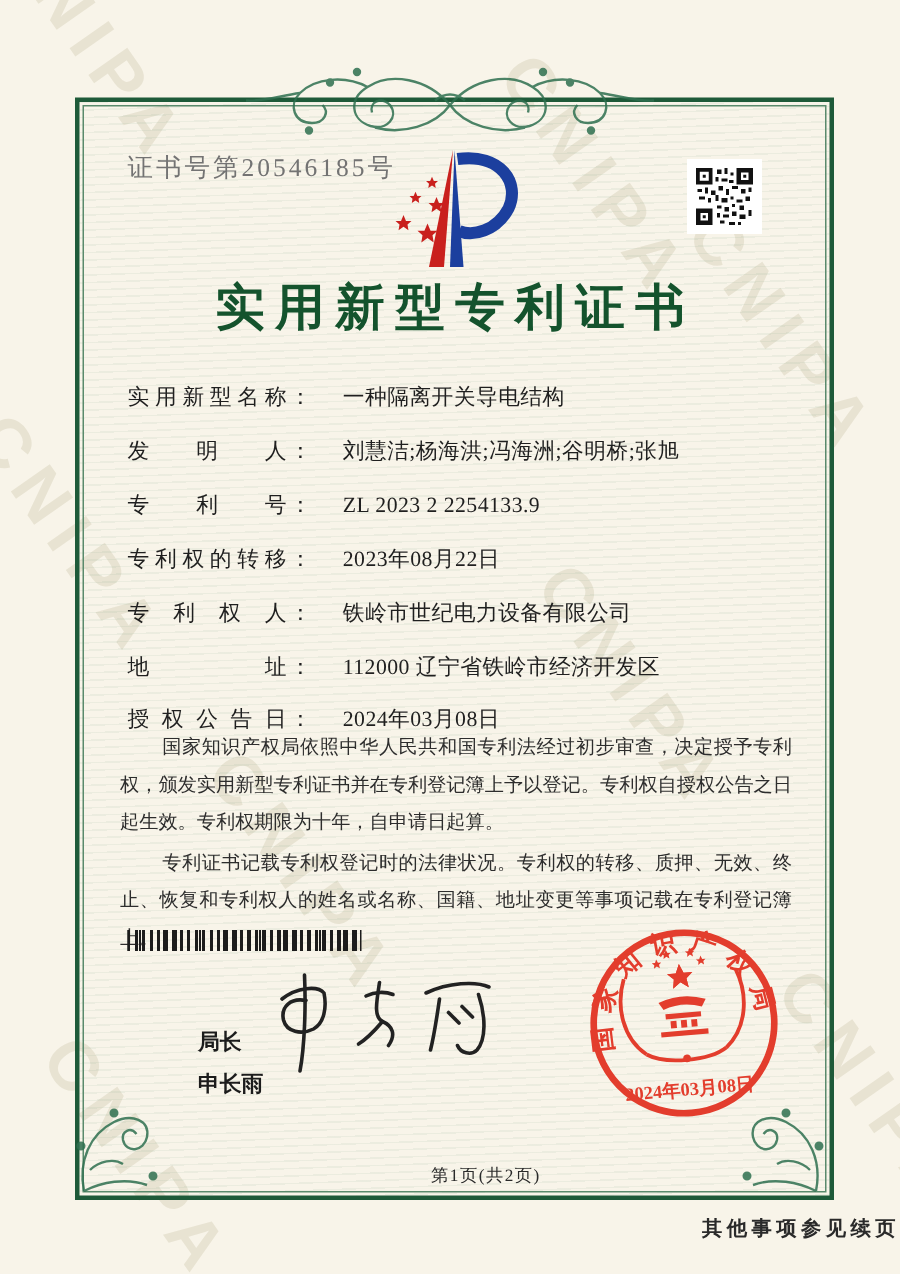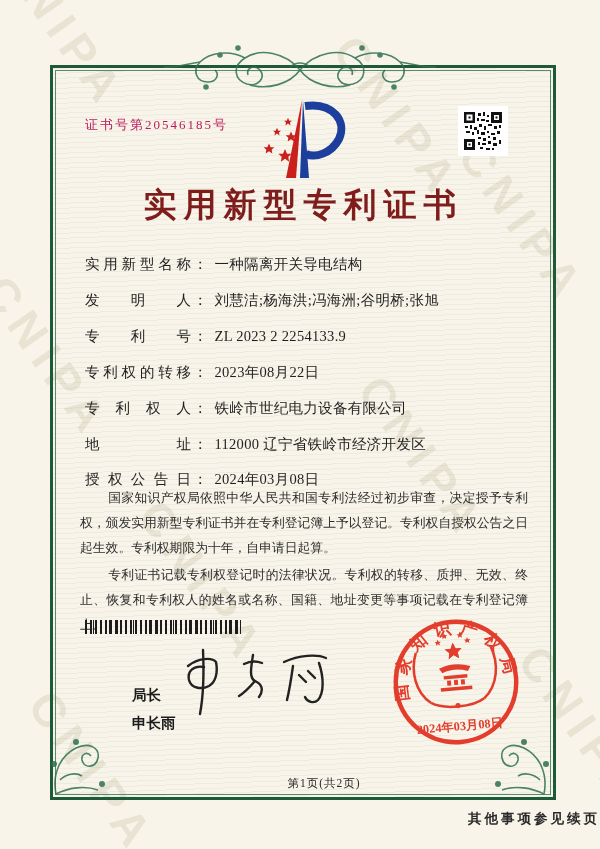--- a/index.html
+++ b/index.html
@@ -24,36 +24,36 @@
   }
   .frame::after{
     content:"";position:absolute;inset:2px;border:1px solid #5a8a6c;pointer-events:none;
   }
   .ornament-top{position:absolute;left:150px;top:40px;width:300px;height:56px;}
   .corner-fl{position:absolute;width:72px;height:72px;}
   .corner-fl.bl{left:46px;top:730px;}
   .corner-fl.br{left:482px;top:730px;transform:scaleX(-1);}
   
   .cert-no{
-    position:absolute;left:85px;top:116px;font-size:13px;letter-spacing:2px;color:#be185d;
+    position:absolute;left:85px;top:100px;font-size:17px;letter-spacing:2px;color:#737373;
   }
   .logo{position:absolute;left:252px;top:96px;width:100px;height:88px;}
   .qr{
     position:absolute;left:458px;top:106px;width:50px;height:50px;background:#fff;
     display:flex;align-items:center;justify-content:center;
   }
   .title{
     position:absolute;left:0;right:0;top:183px;text-align:center;
-    font-size:33px;font-weight:bold;letter-spacing:7px;text-indent:7px;color:#7f1d1d;
+    font-size:33px;font-weight:bold;letter-spacing:7px;text-indent:7px;color:#14532d;
   }
   
   .row{position:absolute;left:85px;width:445px;font-size:14.5px;color:#1f1f1f;white-space:nowrap;}
   .lab{display:inline-block;width:106px;text-align:justify;text-align-last:justify;font-weight:500;margin-top:12px;}
   .colon{margin:0 7px 0 2px;}
-  .val{font-weight:500;letter-spacing:0.3px;}
+  .val{font-weight:500;letter-spacing:0.3px;margin-left:14px;}
   .grant-no-group{position:absolute;left:248px;top:0;}
   .lab2{display:inline-block;width:92px;text-align:justify;text-align-last:justify;font-weight:500;}
   
   .paras{
     position:absolute;left:80px;top:486px;width:448px;
     font-size:12.8px;line-height:1.95;color:#2d2d2d;text-align:justify;
   }
   .paras p{margin:0 0 2px;text-indent:2.2em;}
   
   .barcode{

